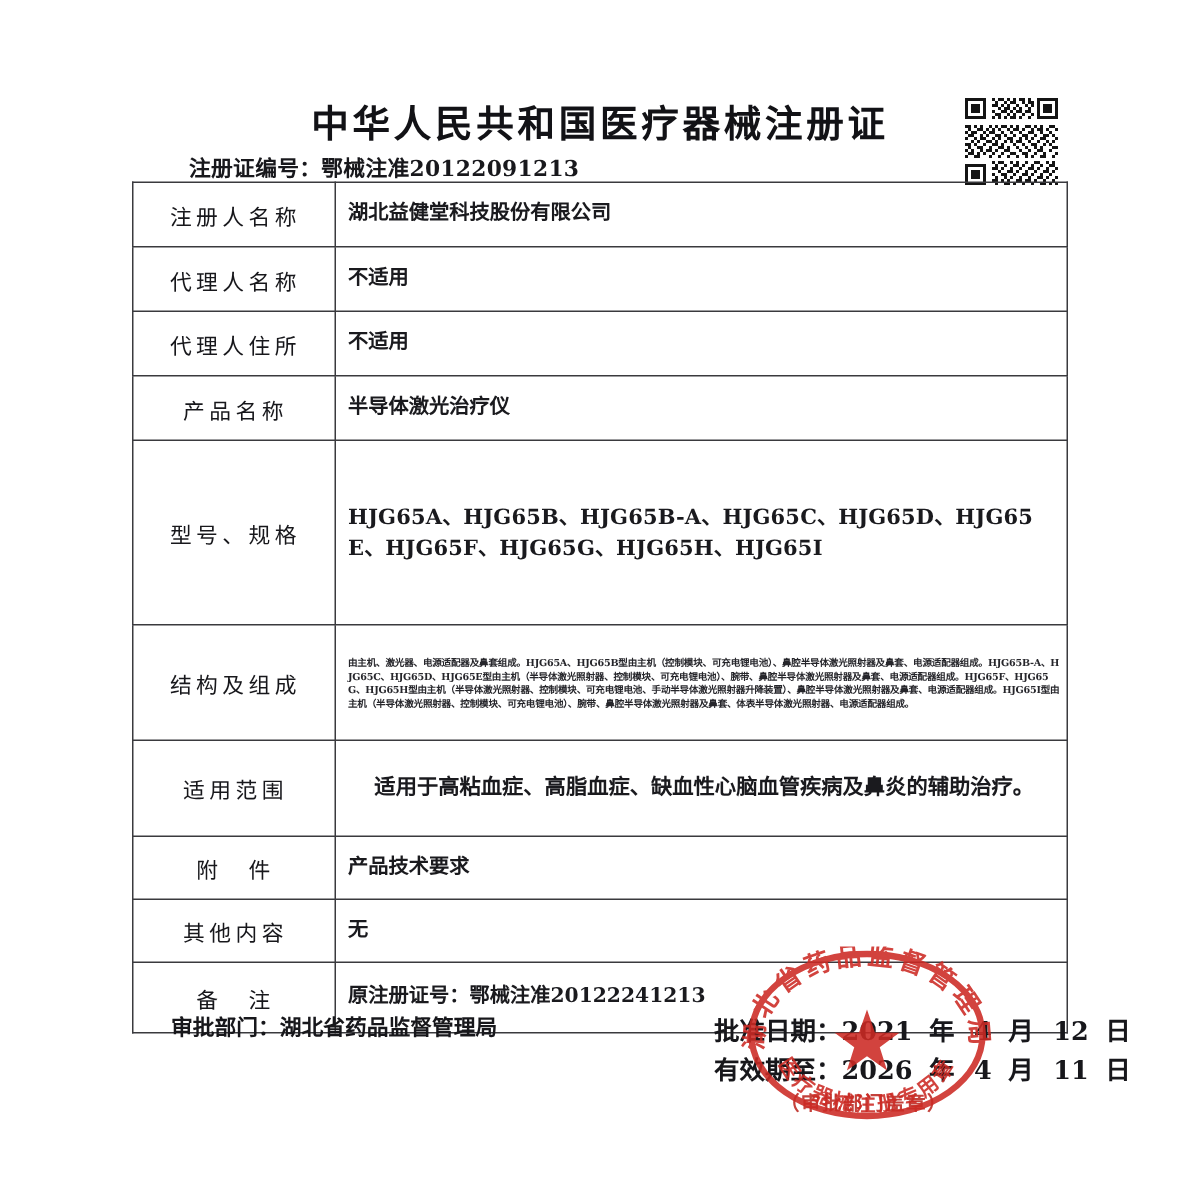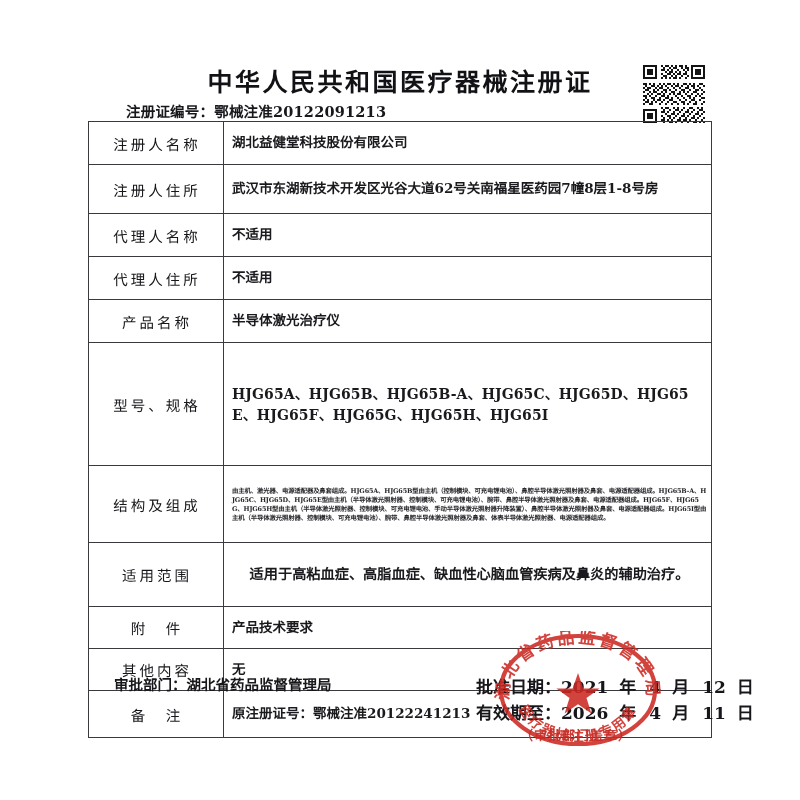--- a/index.html
+++ b/index.html
@@ -427,24 +427,20 @@
     </div>
   </div>
 
   <table class="cert-table">
     <tbody>
       <tr>
         <td class="lab">注册人名称</td>
         <td class="val mid" style="height:32px">湖北益健堂科技股份有限公司</td>
       </tr>
       <tr>
-        <td class="lab">注册人住所</td>
-        <td class="val" style="height:38px">武汉市东湖新技术开发区光谷大道62号关南福星医药园7幢8层1-8号房</td>
-      </tr>
-      <tr>
         <td class="lab">代理人名称</td>
         <td class="val" style="height:32px">不适用</td>
       </tr>
       <tr>
         <td class="lab">代理人住所</td>
         <td class="val" style="height:32px">不适用</td>
       </tr>
       <tr>
         <td class="lab">产品名称</td>
         <td class="val" style="height:32px">半导体激光治疗仪</td>

